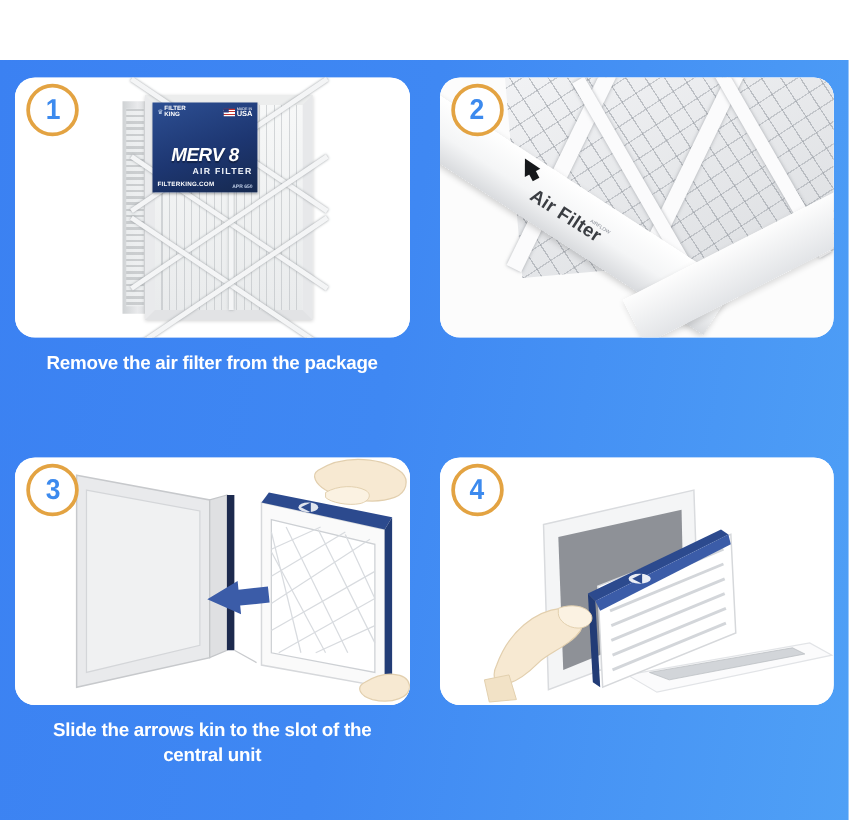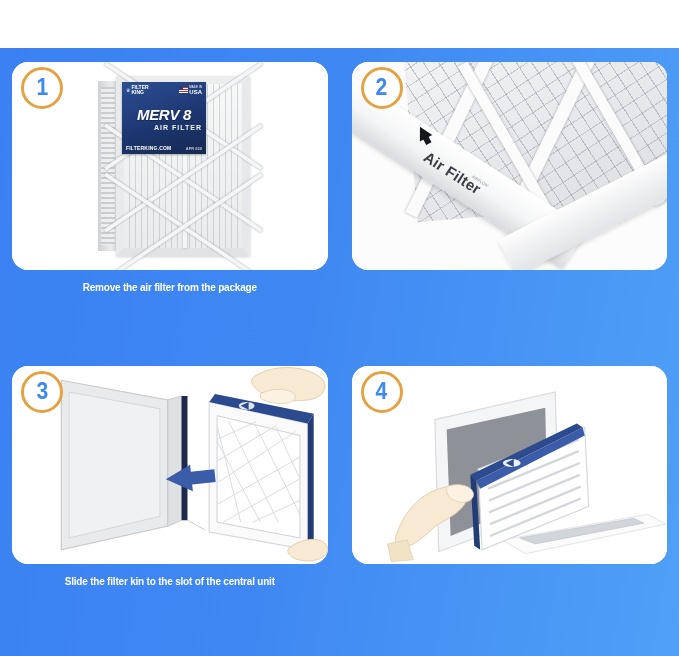--- a/index.html
+++ b/index.html
@@ -60,21 +60,21 @@
     display:flex; align-items:center; justify-content:center;
     z-index:5;
   }
   .badge span {
     font-size:23px; font-weight:bold; color:#3c8aee;
     line-height:1; transform:translateY(-1px) scaleX(0.92);
     font-family:"Liberation Sans Narrow","Liberation Sans",sans-serif;
   }
 
   .caption {
-    color:#ffffff; font-weight:bold; font-size:10px;
+    color:#ffffff; font-weight:bold; font-size:15px;
     text-align:center; line-height:1.32;
     padding:11px 14px 0 14px;
     letter-spacing:-0.2px;
   }
 
   
   .photo1 { position:absolute; inset:0; background:#fff; }
   .flt-wrap {
     position:absolute; left:86px; top:14px; width:152px; height:180px;
   }
@@ -136,21 +136,21 @@
   .flag {
     width:9px; height:6px;
     background:
       linear-gradient(180deg,#c0332f 0 1px,#fff 1px 2px,#c0332f 2px 3px,#fff 3px 4px,#c0332f 4px 5px,#fff 5px 6px);
     position:relative;
   }
   .flag::after{ content:""; position:absolute; left:0; top:0; width:4px; height:3px; background:#2b3a78; }
   .usa-txt { color:#fff; font-size:3px; line-height:1; }
   .usa-txt b { display:block; font-size:6px; }
   .merv { color:#fff; font-size:15px; font-weight:bold; font-style:italic;
-          text-align:center; margin-top:10px; letter-spacing:-0.3px;
+          text-align:center; margin-top:20px; letter-spacing:-0.3px;
           text-shadow:0 1px 1px rgba(0,0,0,.35); }
   .airf { color:#f0f4fa; font-size:7px; font-weight:bold; text-align:right;
           letter-spacing:1px; margin-top:1px; }
   .lbl-bot { position:absolute; left:4px; right:4px; bottom:3px;
              display:flex; align-items:flex-end; justify-content:space-between; }
   .dotcom { color:#fff; font-size:5px; font-weight:bold; letter-spacing:.2px; }
   .apr { color:#b9c8e2; font-size:4px; font-weight:bold; }
 
   
   .photo2 { position:absolute; inset:0; background:#fcfcfc; overflow:hidden; }
@@ -333,21 +333,21 @@
               <path d="M246,10 C268,-4 300,0 314,12 C320,18 318,28 308,32 C292,38 266,34 252,26 C244,21 240,14 246,10 Z" fill="#f7e9d2" stroke="#e2cfae" stroke-width="1"></path>
               <path d="M252,28 C262,22 276,22 284,26 C290,29 288,35 280,37 C270,39 256,36 252,32 Z" fill="#fbf2e2" stroke="#e2cfae" stroke-width=".8"></path>
               <path d="M284,182 C300,172 318,174 320,184 C322,194 306,200 290,196 C280,193 276,186 284,182 Z" fill="#f7e9d2" stroke="#e2cfae" stroke-width="1"></path>
             </g>
           </svg>
         </div>
         <div class="badge">
           <span>3</span>
         </div>
       </div>
-      <div class="caption">Slide the filter kin to the slot of the central unit</div>
+      <div class="caption">Slide the arrows kin to the slot of the central unit</div>
     </div>
 
     <div class="cell row2">
       <div class="card">
         <div class="ill">
           <svg viewBox="0 0 320 200" width="100%" height="100%">
 
             <g>
               <polygon points="84,54 206,26 210,142 88,188" fill="#f4f5f6" stroke="#d9dbde" stroke-width="1.2"></polygon>
               <polygon points="96,64 196,42 198,132 100,172" fill="#8e9197"></polygon>

